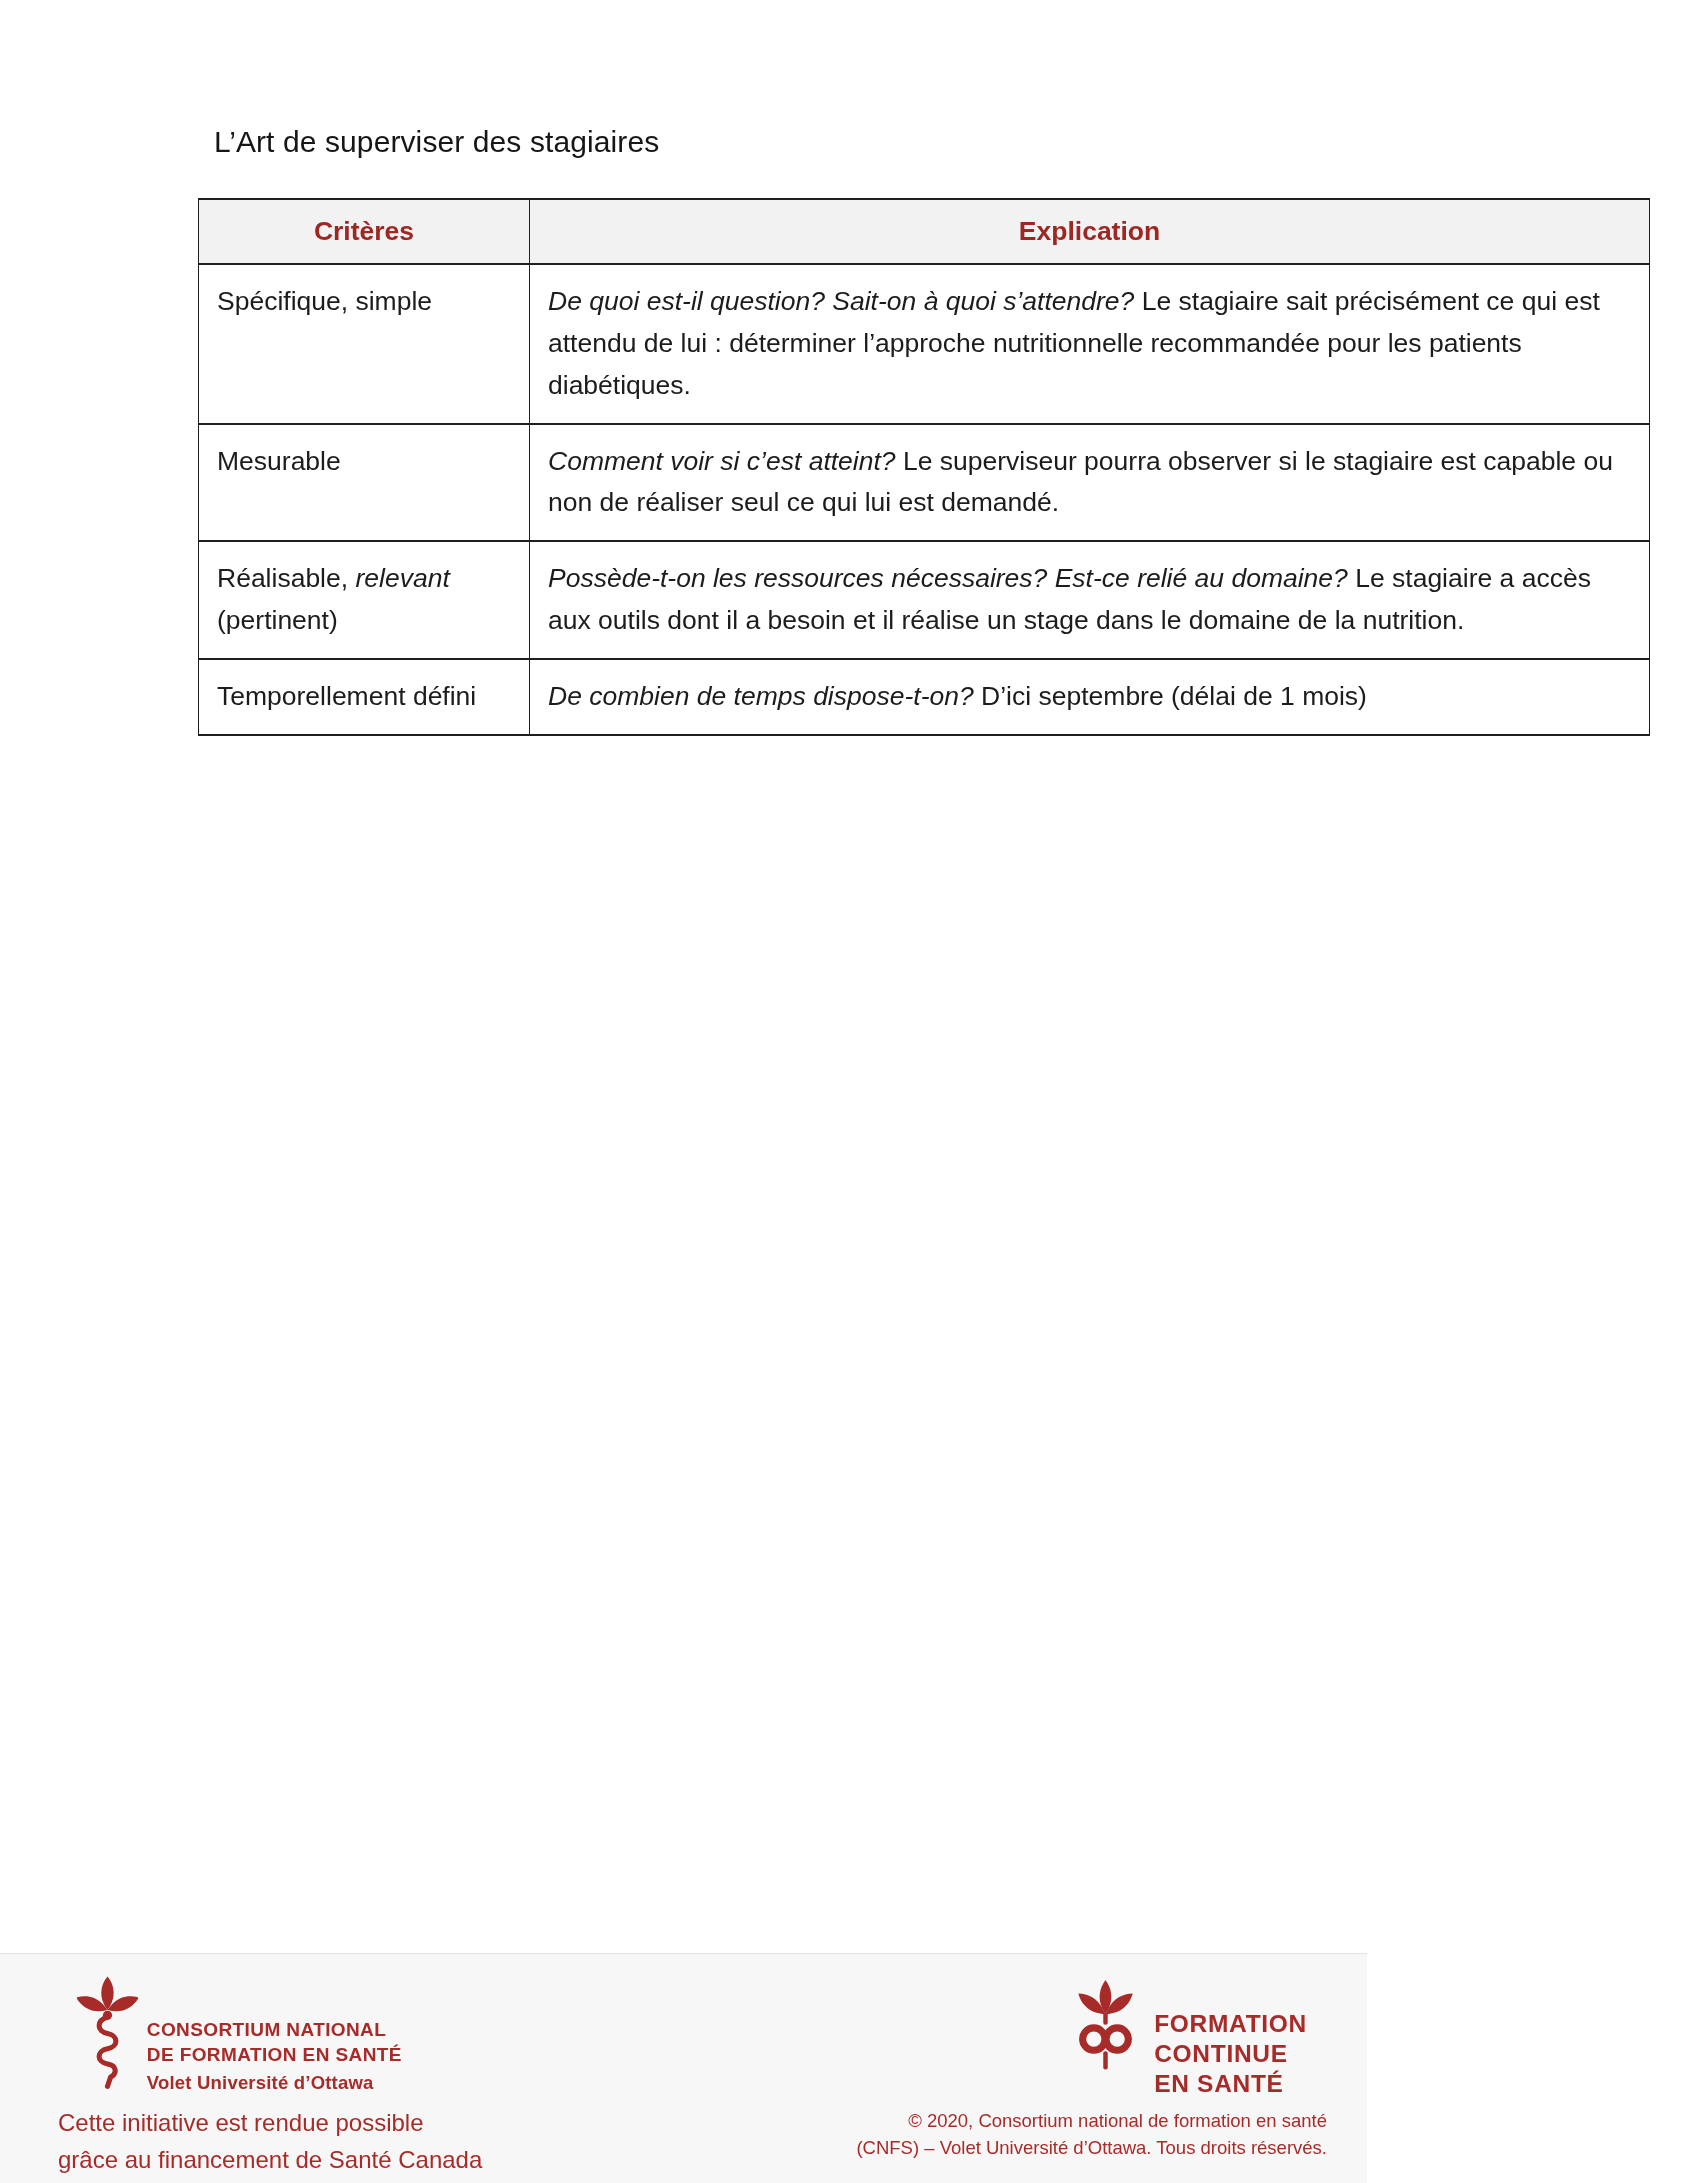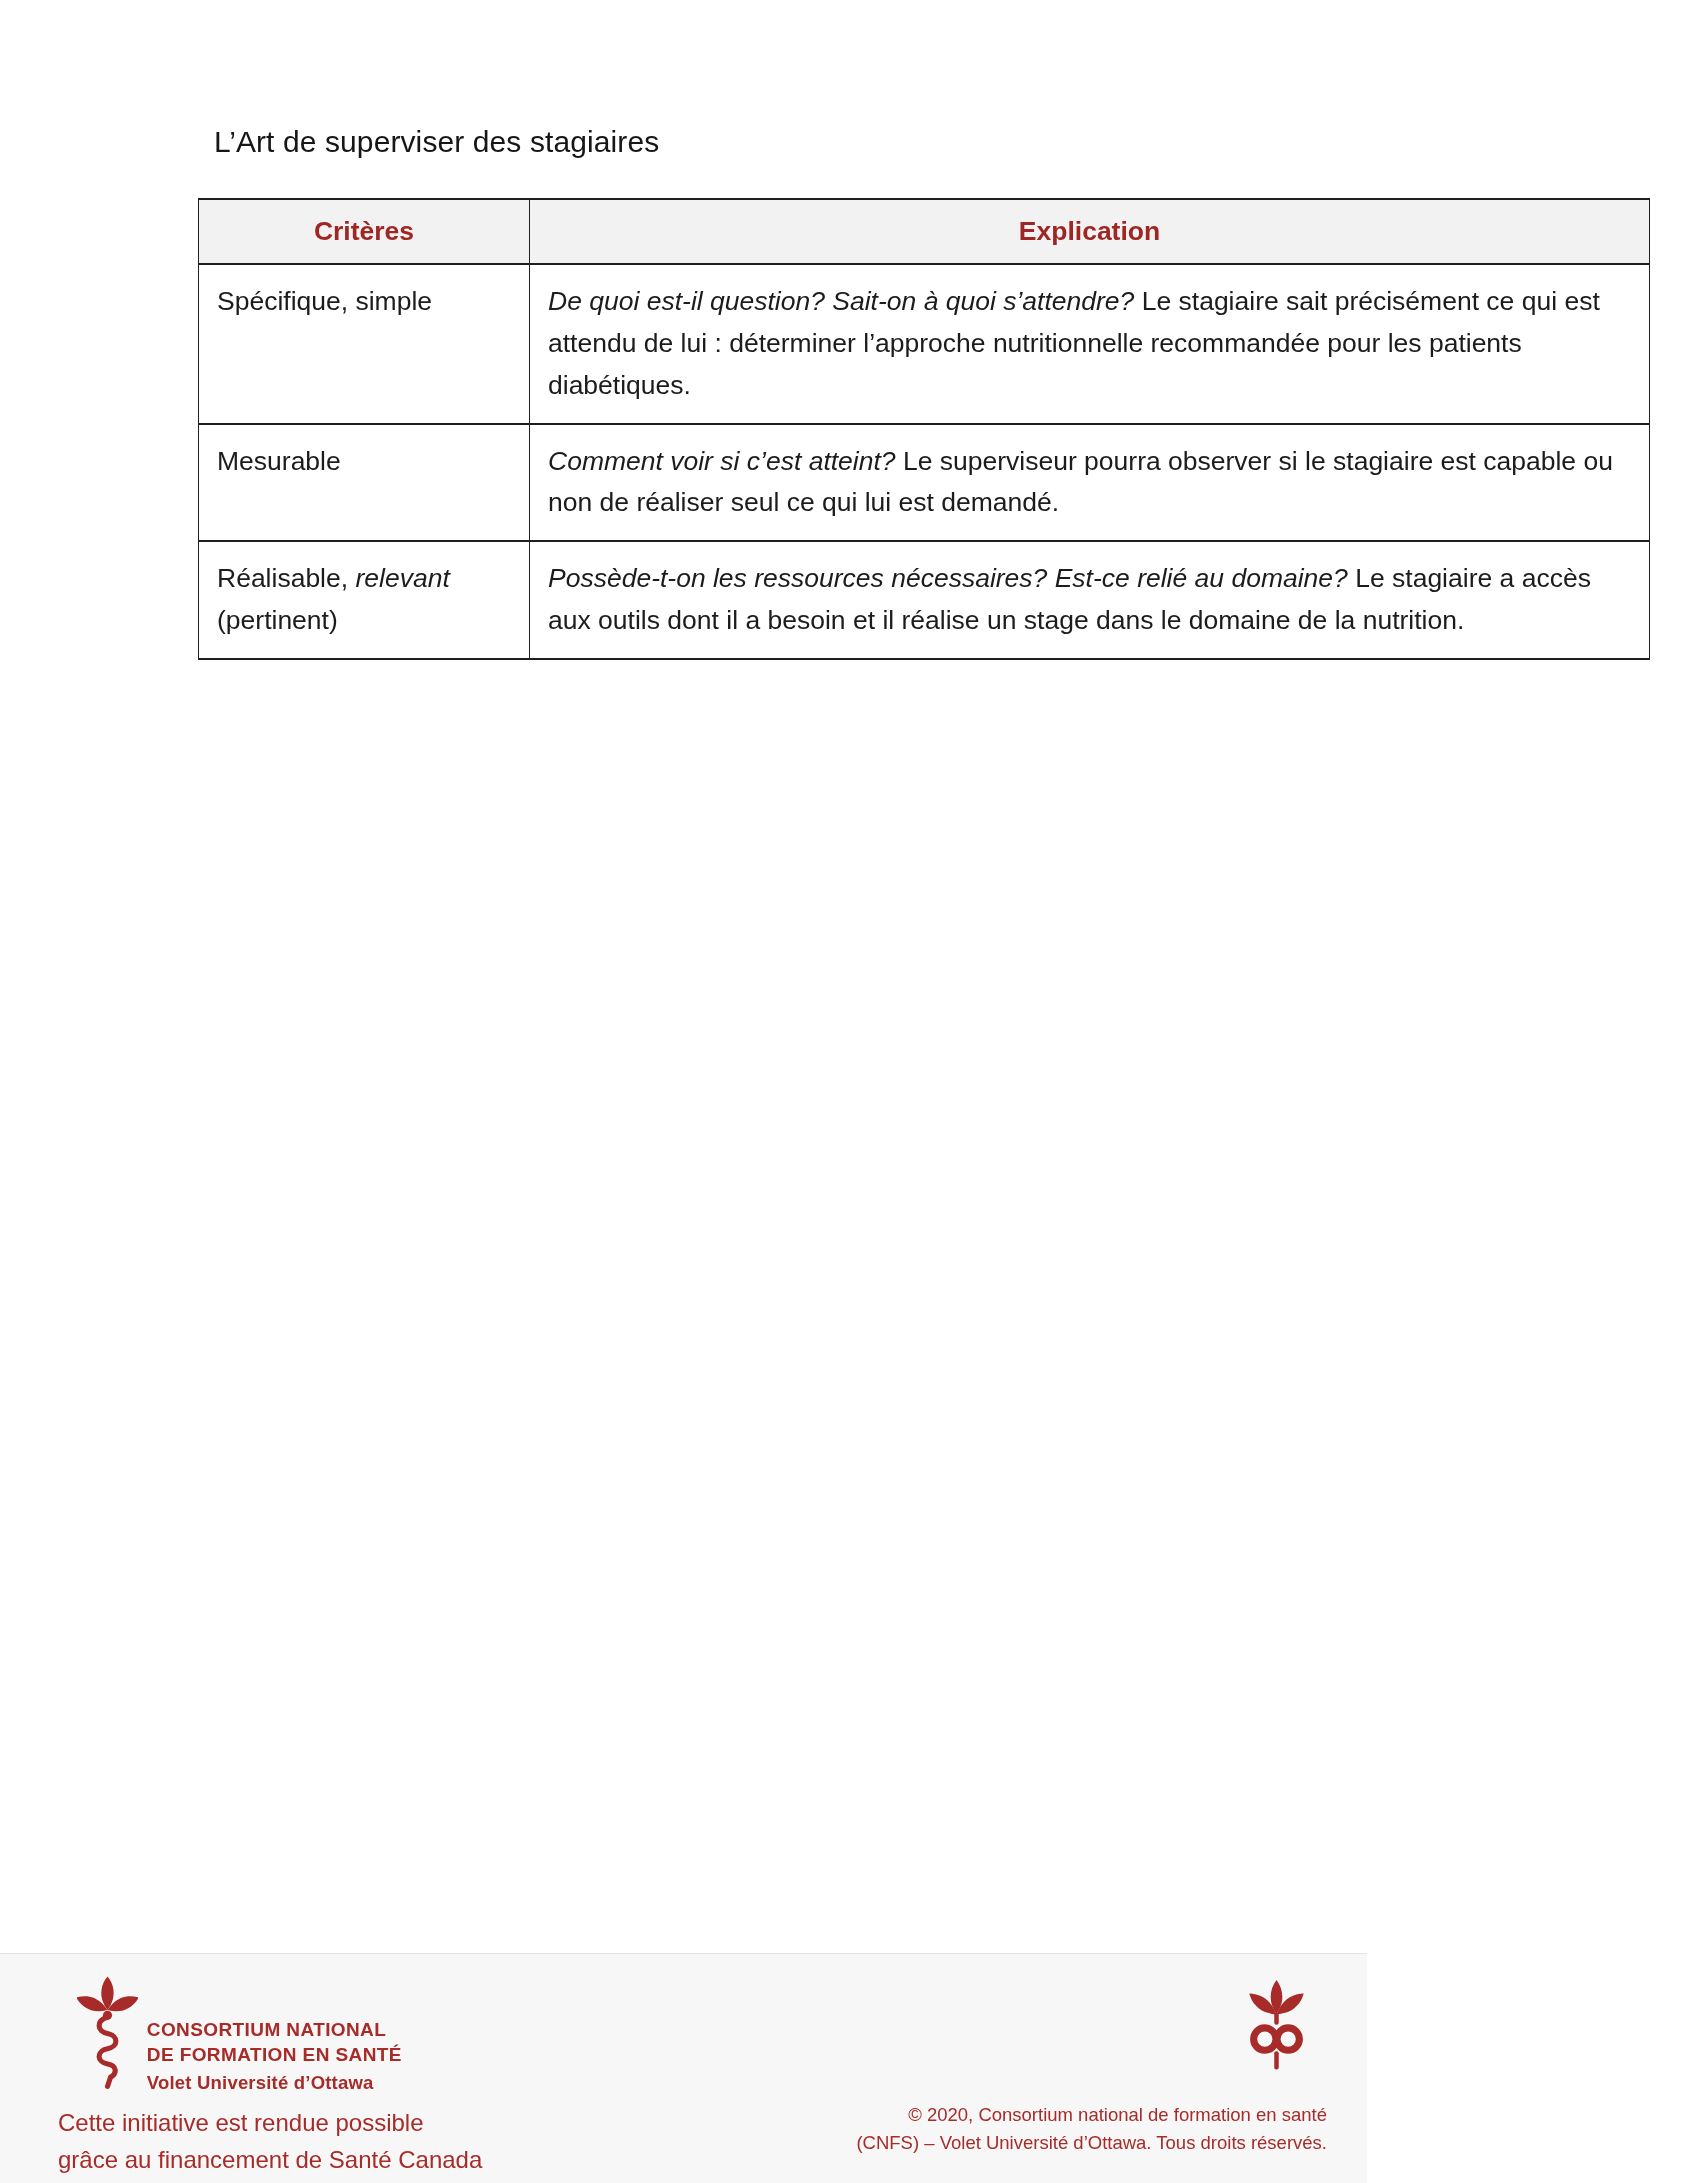--- a/index.html
+++ b/index.html
@@ -78,20 +78,24 @@
         <td><span class="seg-italic">De quoi est-il question? Sait-on à quoi s’attendre? </span><span>Le stagiaire sait précisément ce qui est attendu de lui : déterminer l’approche nutritionnelle recommandée pour les patients diabétiques.</span></td>
       </tr>
       <tr>
         <td><span>Mesurable</span></td>
         <td><span class="seg-italic">Comment voir si c’est atteint? </span><span>Le superviseur pourra observer si le stagiaire est capable ou non de réaliser seul ce qui lui est demandé.</span></td>
       </tr>
       <tr>
         <td><span>Réalisable, </span><span class="seg-italic">relevant</span><span> (pertinent)</span></td>
         <td><span class="seg-italic">Possède-t-on les ressources nécessaires? Est-ce relié au domaine? </span><span>Le stagiaire a accès aux outils dont il a besoin et il réalise un stage dans le domaine de la nutrition.</span></td>
       </tr>
+      <tr>
+        <td><span>Temporellement défini</span></td>
+        <td><span class="seg-italic">De combien de temps dispose-t-on? </span><span>D’ici septembre (délai de 1 mois)</span></td>
+      </tr>
     </tbody>
 </table>
 
 <footer class="footer-band">
 
   <div class="footer-left">
     <div class="left-logo-row">
       <svg class="cnfs-icon" viewBox="0 0 60 112" xmlns="http://www.w3.org/2000/svg" aria-hidden="true">
         <g fill="var(--brand-red)">
           <path d="M30 0 C36 7 38 17 34 26 C32.5 29.5 31 31.5 30 33 C29 31.5 27.5 29.5 26 26 C22 17 24 7 30 0 Z"></path>
@@ -123,20 +127,25 @@
           <path d="M30 2 C36 10 37.5 20 33.5 29 C32 32.5 30.8 34 30 36 C29.2 34 28 32.5 26.5 29 C22.5 20 24 10 30 2 Z" transform="rotate(-52 30 36)"></path>
           <path d="M30 2 C36 10 37.5 20 33.5 29 C32 32.5 30.8 34 30 36 C29.2 34 28 32.5 26.5 29 C22.5 20 24 10 30 2 Z" transform="rotate(52 30 36)"></path>
           <rect x="27.8" y="34" width="4.4" height="12" rx="2"></rect>
           <rect x="27.8" y="72" width="4.4" height="18" rx="2"></rect>
         </g>
         <g fill="none" stroke="var(--brand-red)" stroke-width="7">
           <circle cx="18.5" cy="60" r="11"></circle>
           <circle cx="41.5" cy="60" r="11"></circle>
         </g>
       </svg>
+      <div class="fcs-text">
+        <div>FORMATION</div>
+        <div>CONTINUE</div>
+        <div>EN SANTÉ</div>
+      </div>
     </div>
     <div class="copyright">
       <div>© 2020, Consortium national de formation en santé</div>
       <div>(CNFS) – Volet Université d’Ottawa. Tous droits réservés.</div>
     </div>
   </div>
 
 </footer>
 
 

